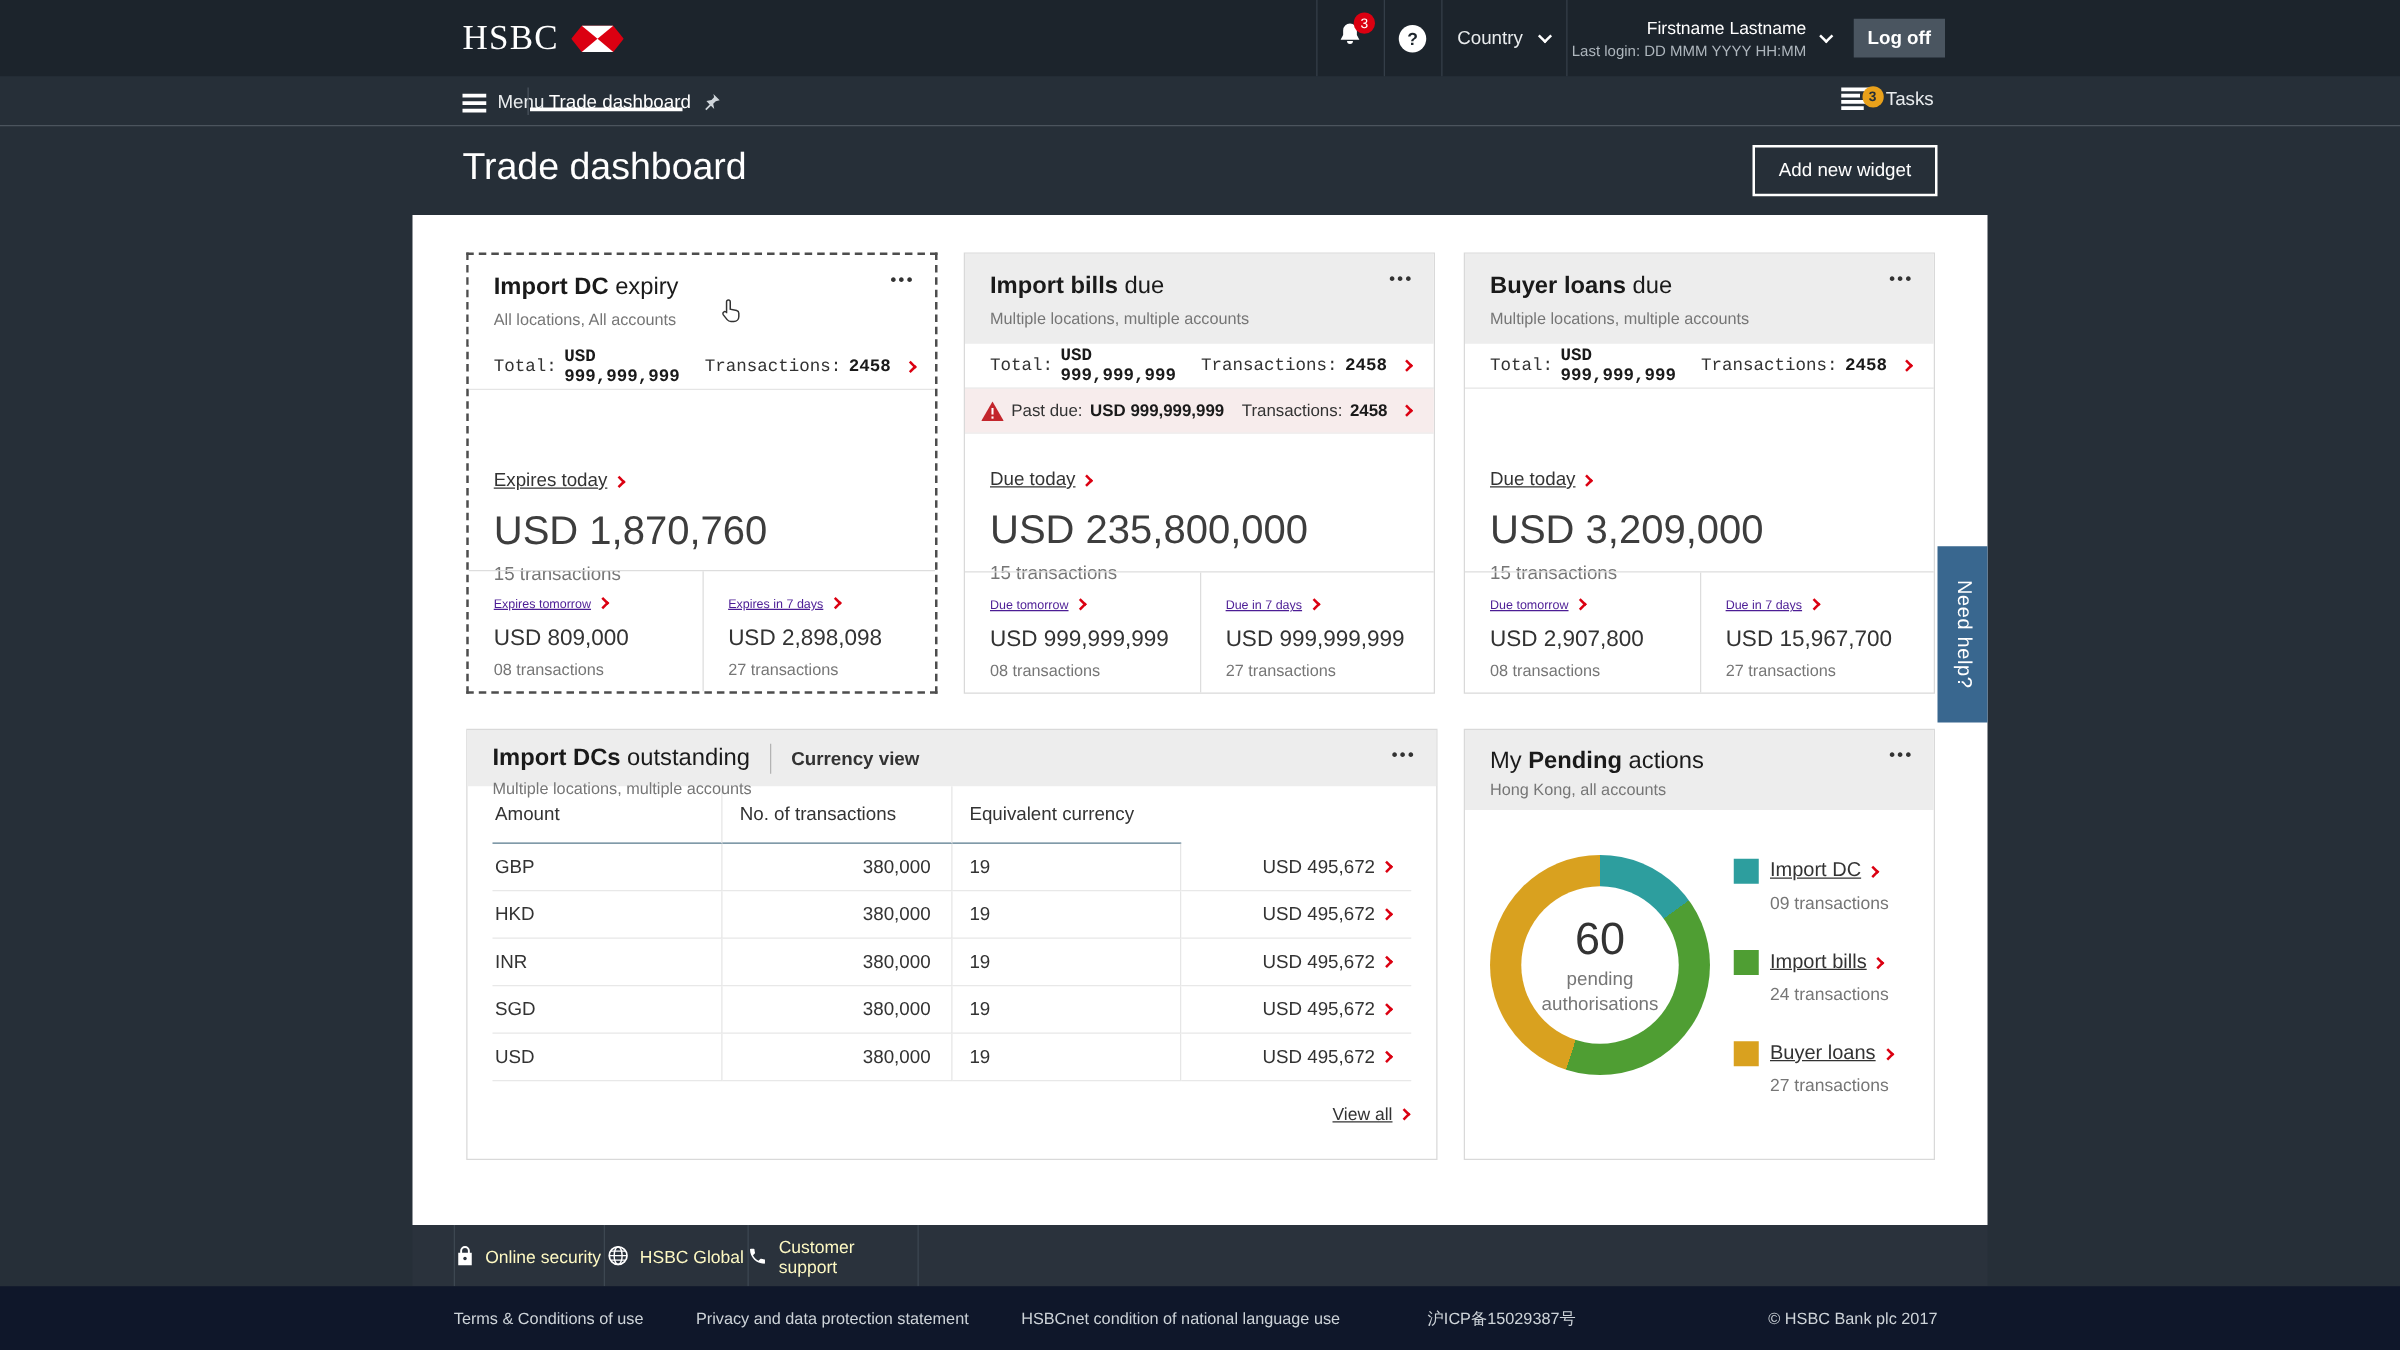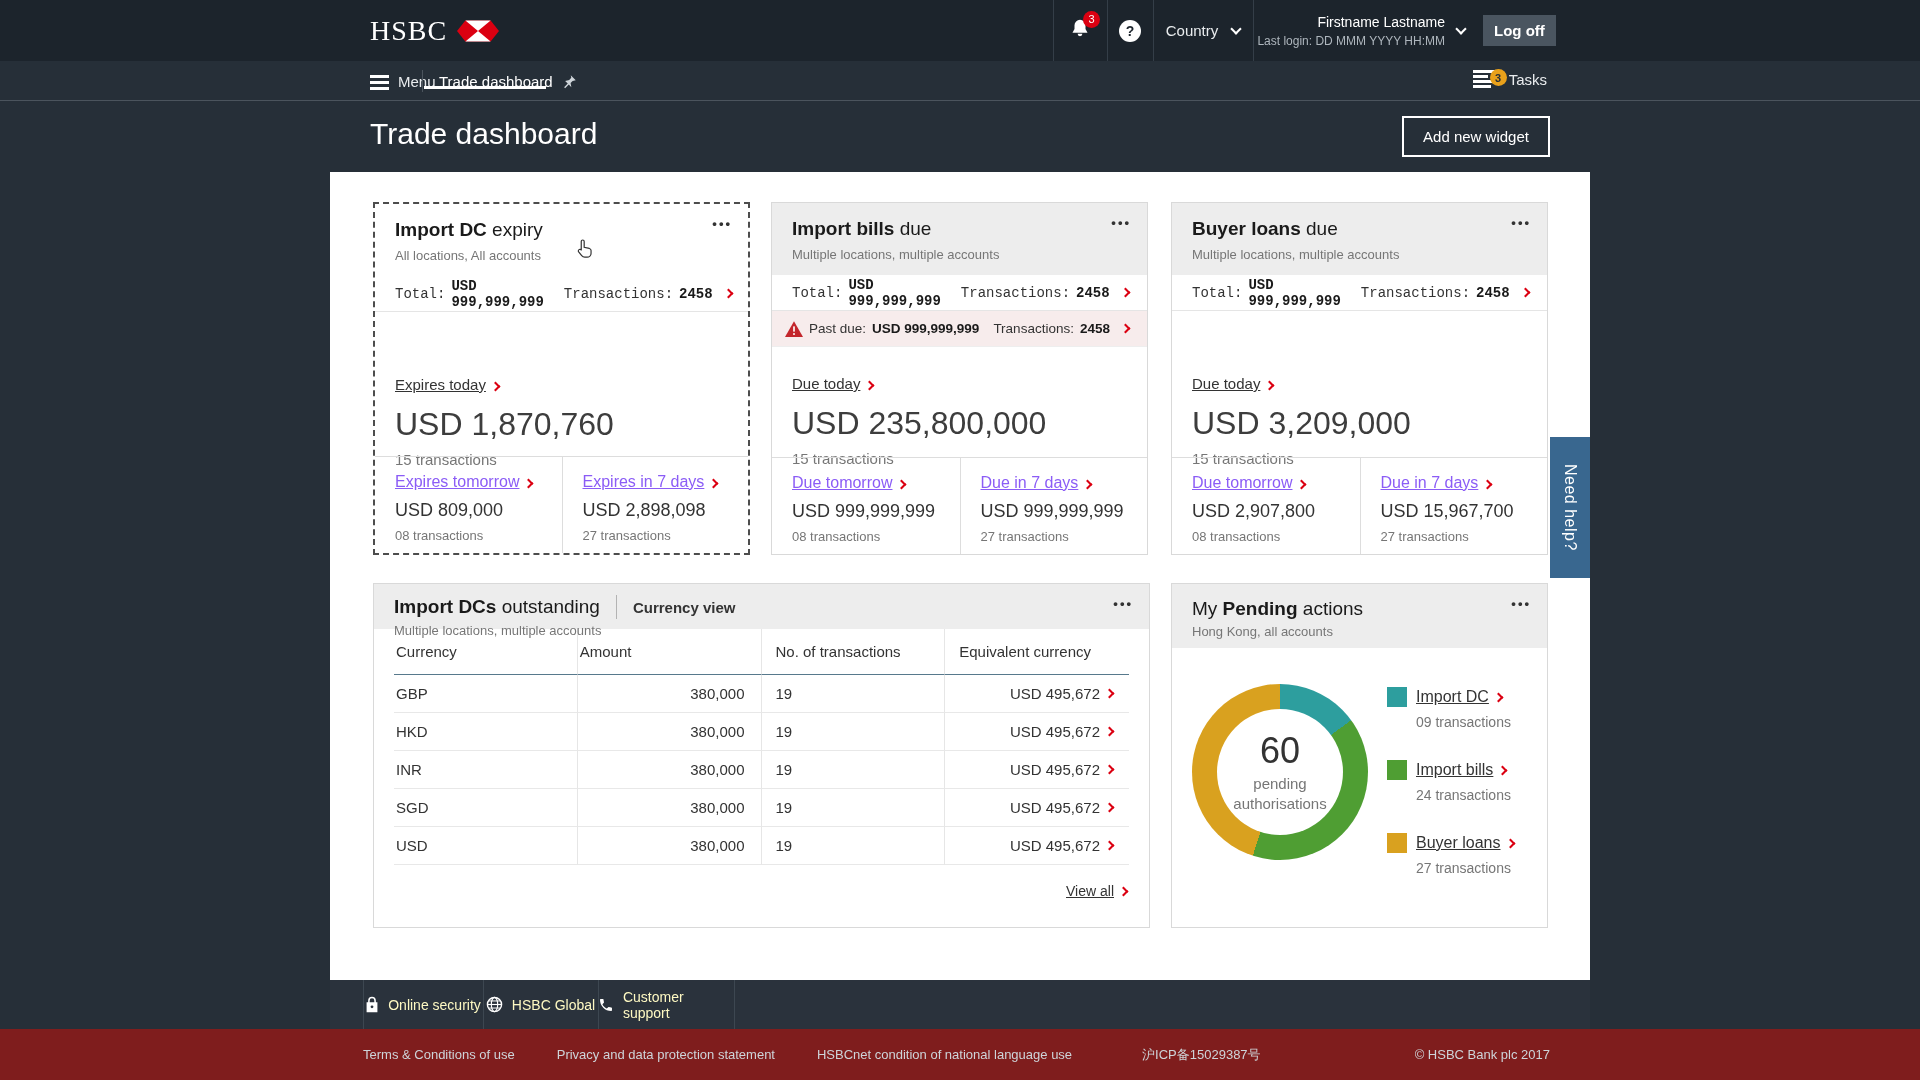--- a/index.html
+++ b/index.html
@@ -66,21 +66,21 @@
   .card-past { height:36px; display:flex; align-items:center; gap:6px; padding:0 13px; font-size:13.5px;
                color:#333; background:#f7ecec; border-bottom:1px solid #eee; }
   .card-main { position:absolute; top:172px; left:20px; right:20px; }
   .card-link { font-size:15px; color:#333; text-decoration:underline; cursor:pointer; }
   .big-amount { font-size:32px; color:#3d3d3d; margin-top:12px; white-space:nowrap; }
   .muted { color:#767676; }
   .main-tx { font-size:15px; margin-top:8px; }
   .card-bottom { position:absolute; left:0; right:0; bottom:0; height:97px; border-top:1px solid #ddd; display:flex; }
   .card-col { width:50%; padding:16px 0 0 20px; }
   .card-col + .card-col { border-left:1px solid #ddd; }
-  .col-link { font-size:16px; color:#8b5cf6; text-decoration:underline; cursor:pointer; }
+  .col-link { font-size:10px; color:#4c1d95; text-decoration:underline; cursor:pointer; }
   .col-amount { font-size:18px; color:#333; margin-top:9px; }
   .col-tx { font-size:13px; margin-top:7px; }
   .cursor-svg { position:absolute; left:198px; top:33px; }
 
   
   .widget { position:absolute; background:#fff; border:1px solid #d9d9d9; }
   .tbl-widget { left:43px; top:411px; width:777px; height:345px; }
   .w-header { position:relative; background:#ededed; padding:11px 20px 0; }
   .tbl-widget .w-header { height:45px; }
   .w-title-row { display:flex; align-items:center; }
@@ -120,21 +120,21 @@
   
   .need-help { position:absolute; left:1550px; top:437px; width:40px; height:141px; background:#39678f;
                color:#fff; font-size:16px; display:flex; align-items:center; justify-content:center;
                writing-mode:vertical-rl; letter-spacing:.5px; cursor:pointer; }
 
   
   .footer-strip { position:absolute; left:330px; top:980px; width:1260px; height:49px; background:#2a323c; }
   .fs-div { position:absolute; top:0; width:1px; height:49px; background:#3d4751; }
   .fs-item { position:absolute; top:0; height:49px; display:flex; align-items:center; justify-content:center;
              gap:9px; color:#fef9c3; font-size:14px; cursor:pointer; }
-  .bottom-bar { position:absolute; left:0; top:1029px; width:1920px; height:51px; background:#7f1d1d; }
+  .bottom-bar { position:absolute; left:0; top:1029px; width:1920px; height:51px; background:#0f172a; }
   .bb-inner { position:absolute; left:363px; top:0; width:1187px; height:51px; display:flex; align-items:center; gap:42px; }
   .bb-link { color:#ced4d9; font-size:13px; cursor:pointer; white-space:nowrap; }
   .bb-copy { margin-left:auto; color:#ced4d9; font-size:13px; }
 </style>
 </head>
 <body>
 
 <div class="screen">
 
   <div class="top-bar">
@@ -328,21 +328,20 @@
         <div class="w-title-row">
           <span class="w-title"><b>Import DCs</b><span> outstanding</span></span>
           <span class="vline"></span>
           <span class="view-label">Currency view</span>
         </div>
         <div class="w-subtitle">Multiple locations, multiple accounts</div>
         <div class="ellipsis">•••</div>
       </div>
       <div class="tbl">
         <div class="trow thead">
-          <div class="tcell">Currency</div>
           <div class="tcell">Amount</div>
           <div class="tcell cnt">No. of transactions</div>
           <div class="tcell" style="padding-left:14px">Equivalent currency</div>
         </div>
         <div class="trow tbody-row">
           <div class="tcell">GBP</div>
           <div class="tcell num">380,000</div>
           <div class="tcell cnt">19</div>
           <div class="tcell num">
               <span>USD 495,672</span>

